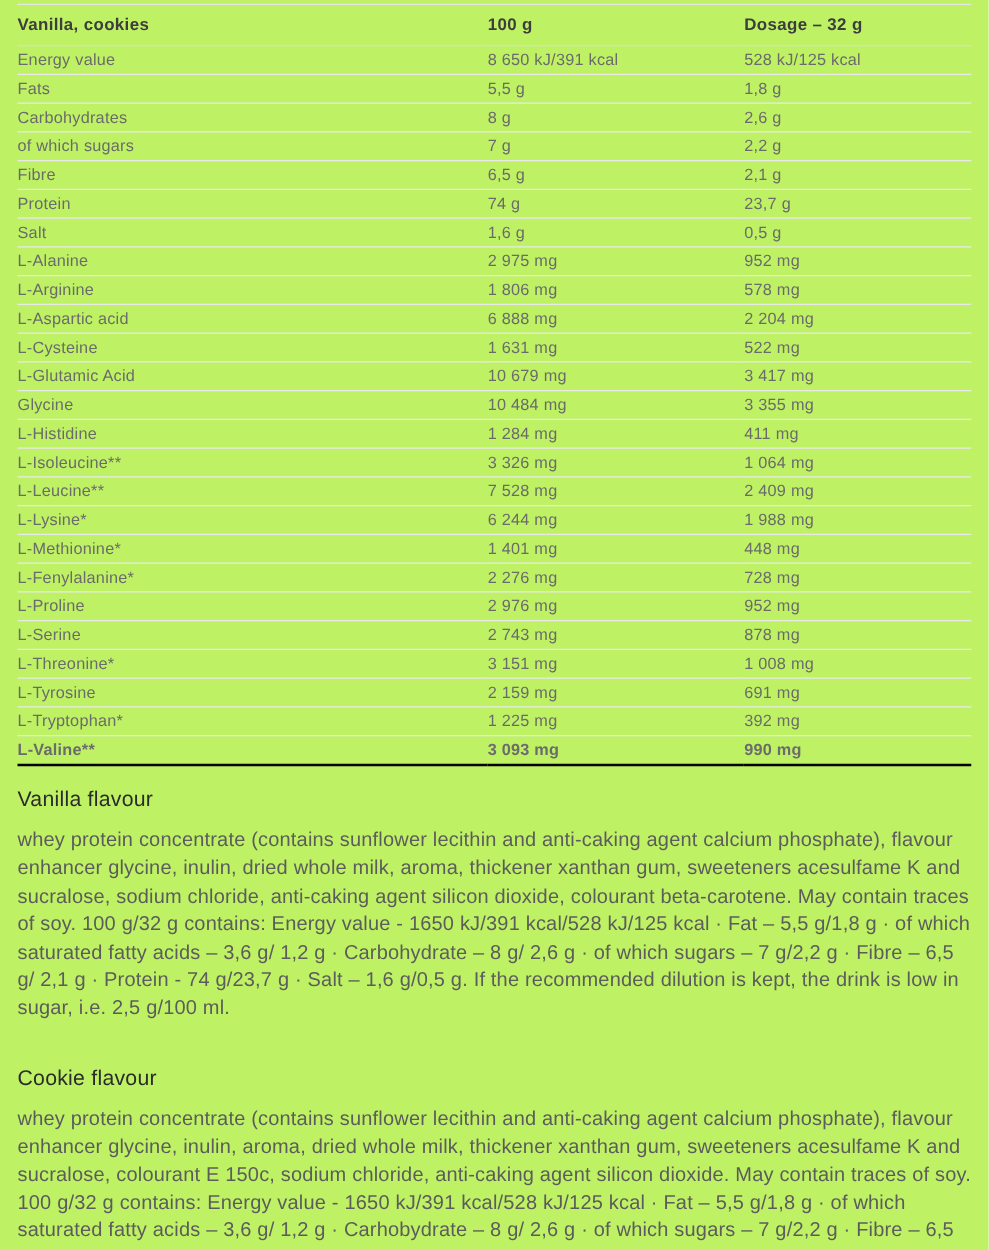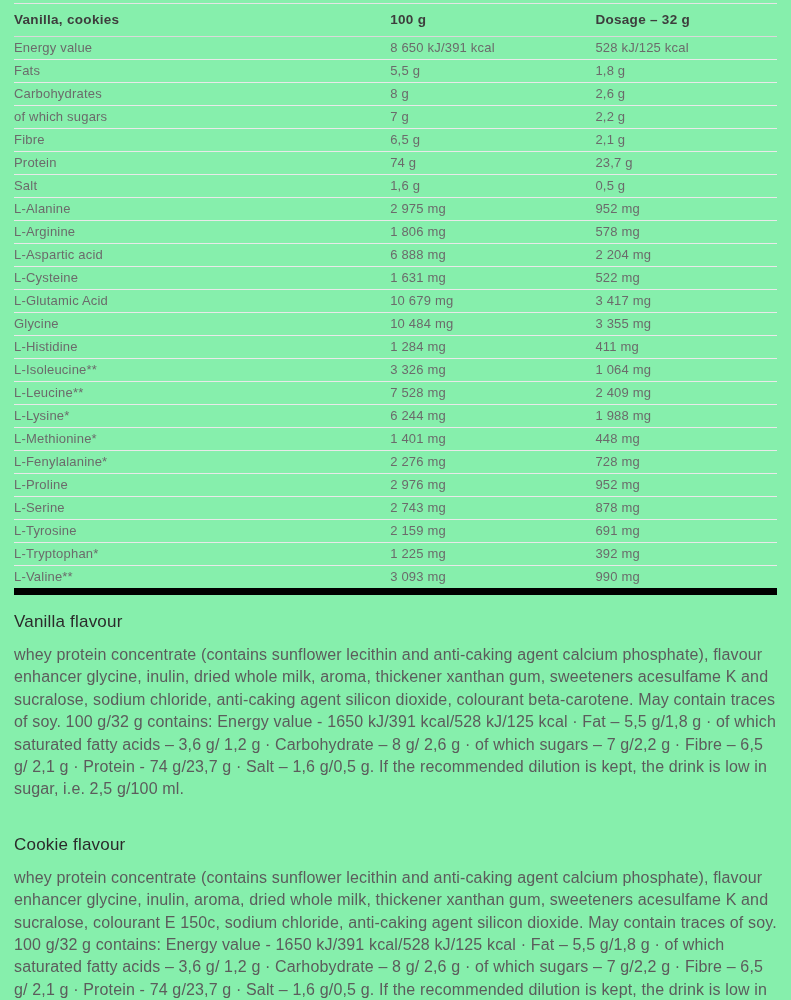--- a/index.html
+++ b/index.html
@@ -7,21 +7,21 @@
     padding: 0;
     background: #ffffff;
     font-family: "Liberation Sans", "DejaVu Sans", sans-serif;
   }
   .page {
     width: 791px;
     height: 1000px;
     box-sizing: border-box;
     padding: 3px 14px 20px 14px;
     overflow: hidden;
-    background: #86efac;
+    background: #bef264;
   }
   table.nutrition {
     width: 100%;
     border-collapse: collapse;
     border-top: 1px solid #e5e5e5;
   }
   table.nutrition col.c1 { width: 49.3%; }
   table.nutrition col.c2 { width: 26.9%; }
   table.nutrition col.c3 { width: 23.8%; }
   table.nutrition th {
@@ -37,21 +37,22 @@
   table.nutrition td {
     font-size: 13px;
     font-weight: 400;
     color: #6b6b6b;
     letter-spacing: 0.2px;
     padding: 3px 0 4px 0;
     border-bottom: 1px solid #e9e9e9;
     white-space: nowrap;
   }
   table.nutrition tr:last-child td {
-    border-bottom: 7px solid #000000;
+    border-bottom: 2px solid #000000;
+    font-weight: bold;
   }
   .flavour-section h2 {
     font-size: 17px;
     font-weight: 400;
     color: #2b2b2b;
     letter-spacing: 0.2px;
     margin: 0;
     padding: 0;
   }
   .flavour-section .heading-gap-first { height: 17px; }
@@ -184,20 +185,25 @@
           <td>L-Proline</td>
           <td>2 976 mg</td>
           <td>952 mg</td>
         </tr>
         <tr>
           <td>L-Serine</td>
           <td>2 743 mg</td>
           <td>878 mg</td>
         </tr>
         <tr>
+          <td>L-Threonine*</td>
+          <td>3 151 mg</td>
+          <td>1 008 mg</td>
+        </tr>
+        <tr>
           <td>L-Tyrosine</td>
           <td>2 159 mg</td>
           <td>691 mg</td>
         </tr>
         <tr>
           <td>L-Tryptophan*</td>
           <td>1 225 mg</td>
           <td>392 mg</td>
         </tr>
         <tr>

